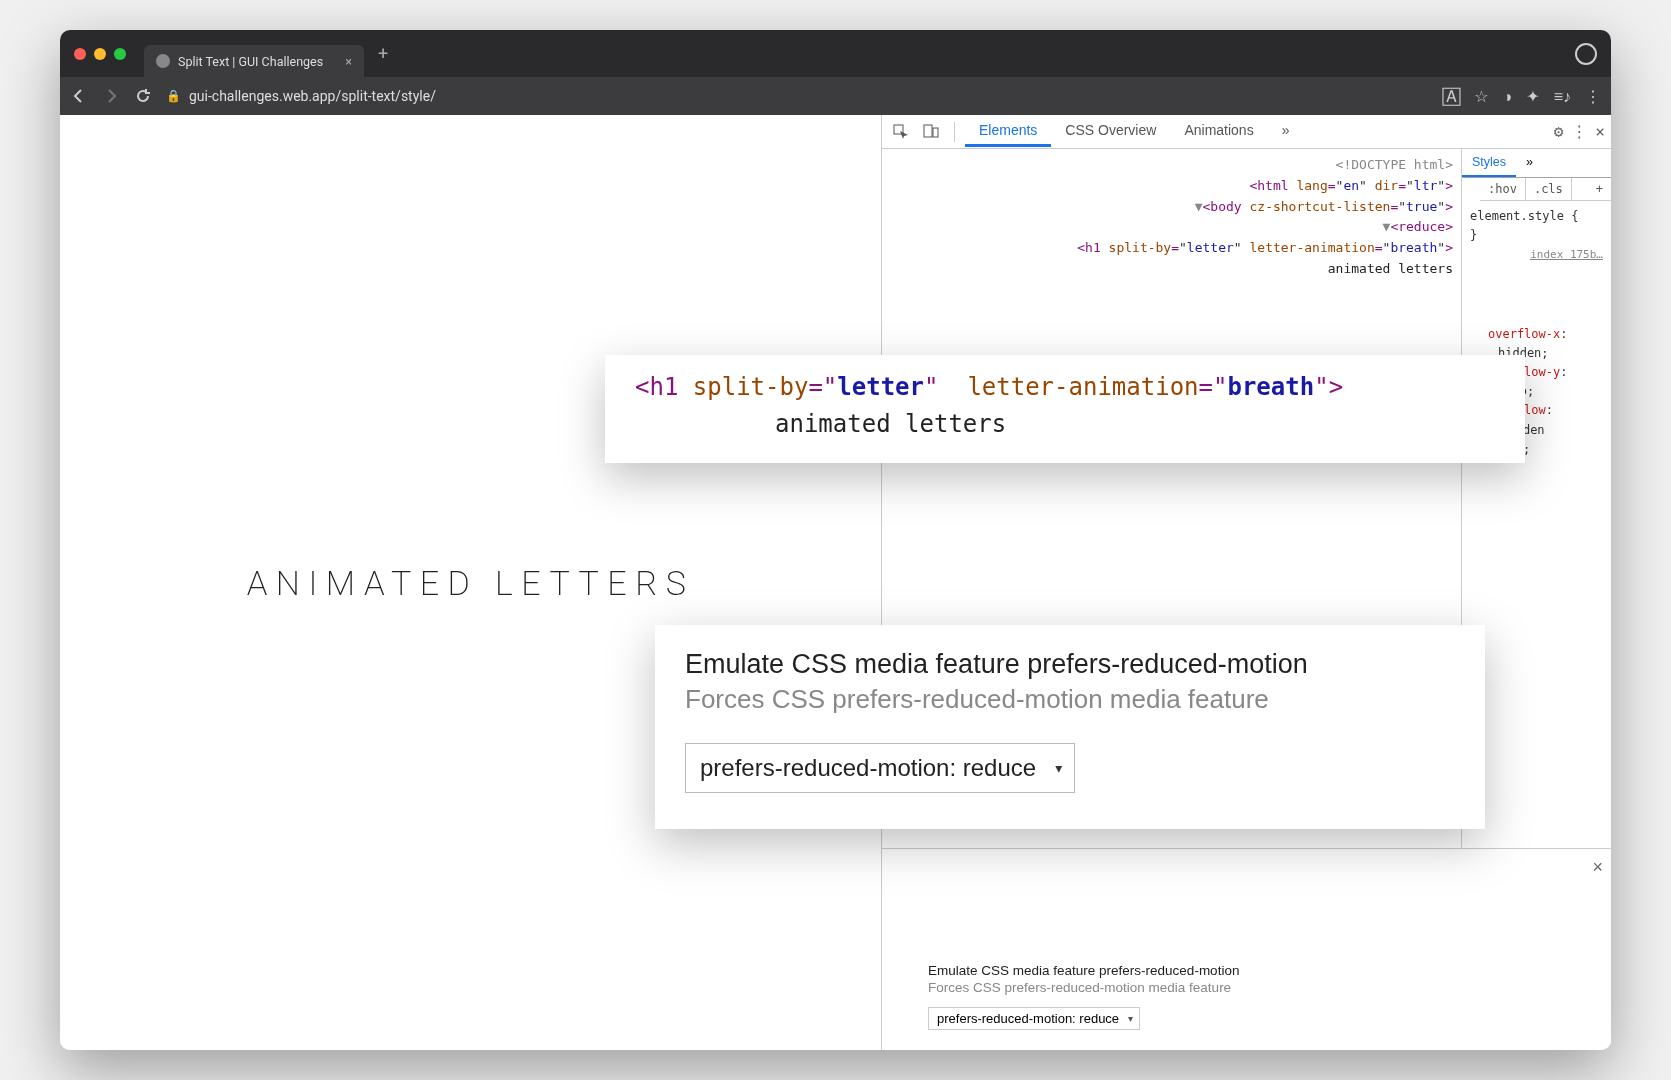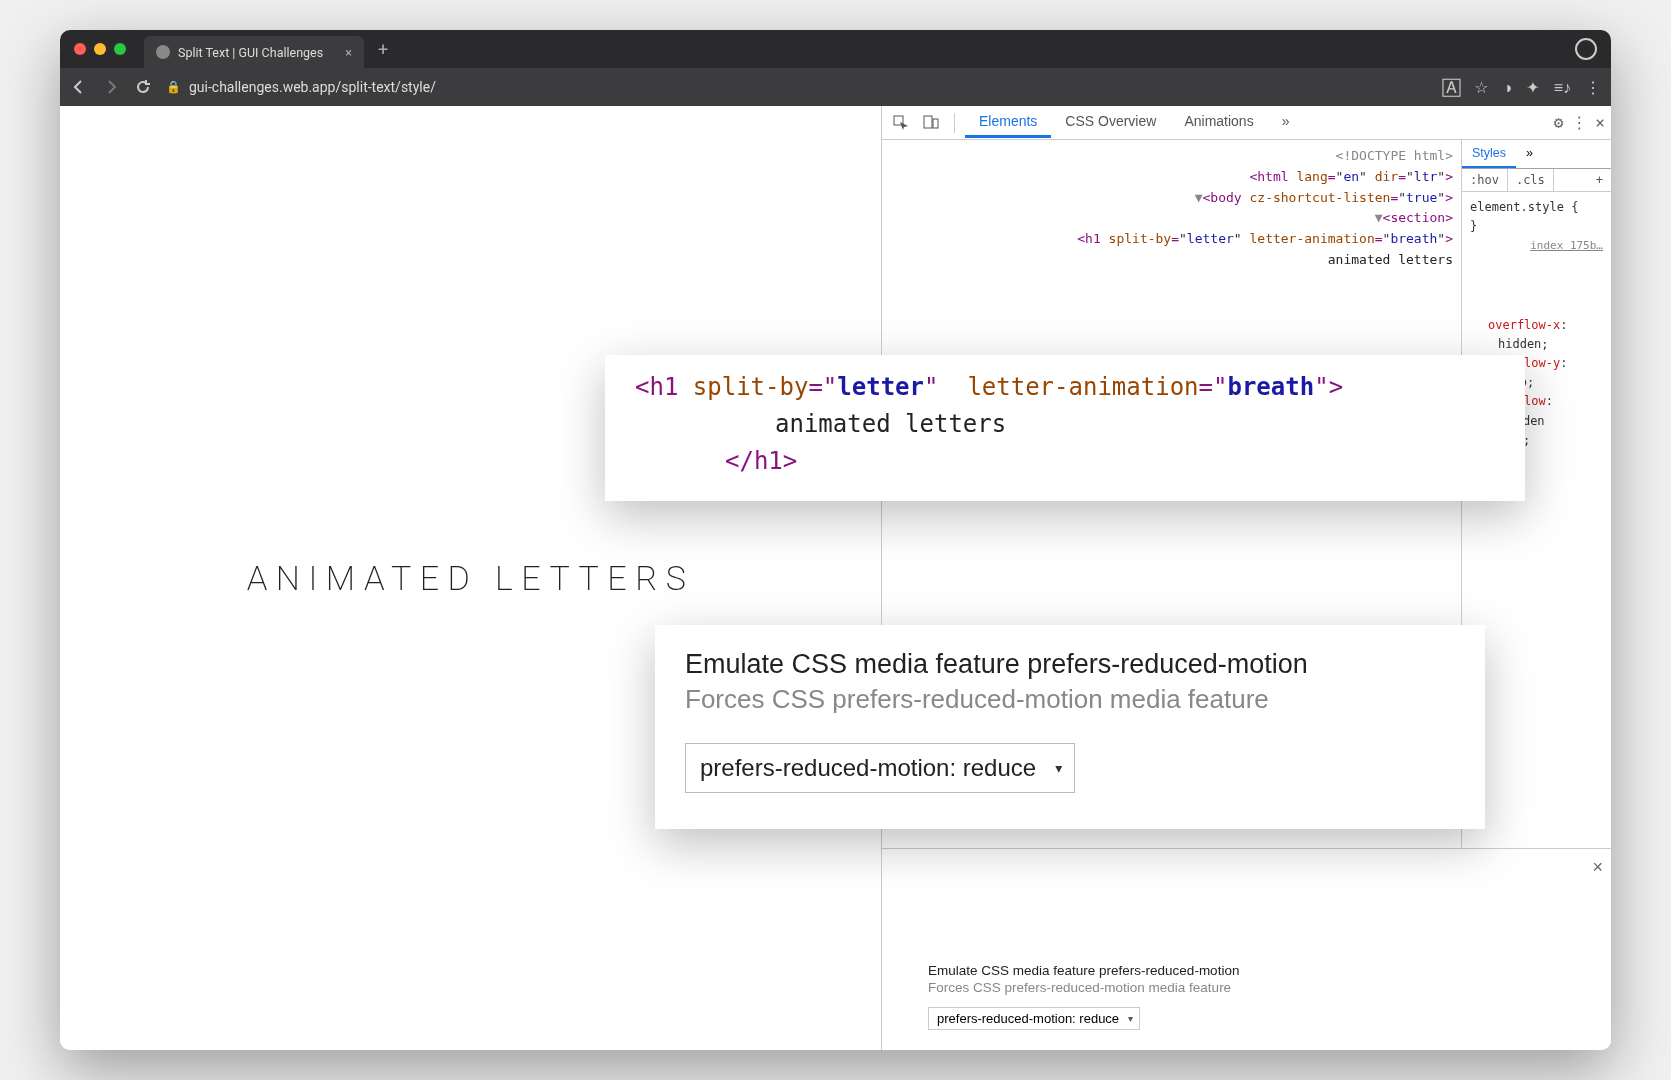--- a/index.html
+++ b/index.html
@@ -16,21 +16,21 @@
       background: #fff;
       border-radius: 10px;
       box-shadow: 0 20px 60px rgba(0,0,0,0.35);
       overflow: hidden;
       display: flex;
       flex-direction: column;
       position: relative;
     }
     .titlebar {
       background: #2a2a2c;
-      height: 38px;
+      height: 47px;
       display: flex;
       align-items: center;
       padding: 0 14px;
       gap: 8px;
     }
     .traffic-lights { display: flex; gap: 8px; margin-right: 10px; }
     .light { width: 12px; height: 12px; border-radius: 50%; }
     .light.red { background: #ff5f57; }
     .light.yellow { background: #febc2e; }
     .light.green { background: #28c840; }
@@ -136,21 +136,21 @@
       width: 150px;
       border-left: 1px solid #ccc;
       display: flex;
       flex-direction: column;
       font-family: -apple-system, sans-serif;
       font-size: 12.5px;
     }
     .styles-tabs { display: flex; border-bottom: 1px solid #a3a3a3; }
     .styles-tab { padding: 6px 10px; }
     .styles-tab.active { border-bottom: 2px solid #1a73e8; color:#1a73e8; }
-    .styles-filter { display:flex; border-bottom:1px solid #ccc; font-family: Menlo, monospace; font-size:12px; }
+    .styles-filter { display:flex; border-bottom:1px solid #ccc; font-family: Menlo, monospace; font-size:12px;margin-left:18px; }
     .styles-filter span { padding: 4px 8px; border-right:1px solid #ccc; color:#555; }
     .styles-filter .plus { margin-left:auto; border:none; }
     .css-rules { padding: 6px 8px; font-family: Menlo, monospace; font-size: 12px; line-height:1.6; color:#333; }
     .css-sel { color:#333;margin-top:24px; }
     .css-prop { color:#c41a16; }
     .css-val { color:#333; }
     .css-file { color:#888; text-decoration: underline; font-size:11px; }
     .rendering-panel {
       border-top: 1px solid #ccc;
       padding: 14px 46px 20px 46px;
@@ -299,21 +299,21 @@
           <span>⋮</span>
           <span>×</span>
         </div>
       </div>
 
       <div class="dt-body">
         <div class="dom-tree">
           <div class="dom-line doctype">&lt;!DOCTYPE html&gt;</div>
           <div class="dom-line"><span class="punct">&lt;</span><span class="tagname">html</span> <span class="attrname">lang</span><span class="punct">=</span>"<span class="attrval">en</span>" <span class="attrname">dir</span><span class="punct">=</span>"<span class="attrval">ltr</span>"<span class="punct">&gt;</span></div>
           <div class="dom-line">  <span class="arrow">▼</span><span class="punct">&lt;</span><span class="tagname">body</span> <span class="attrname">cz-shortcut-listen</span><span class="punct">=</span>"<span class="attrval">true</span>"<span class="punct">&gt;</span></div>
-          <div class="dom-line">    <span class="arrow">▼</span><span class="punct">&lt;</span><span class="tagname">section</span><span class="punct">&gt;</span></div>
+          <div class="dom-line">    <span class="arrow">▼</span><span class="punct">&lt;</span><span class="tagname">reduce</span><span class="punct">&gt;</span></div>
           <div class="dom-line">        <span class="punct">&lt;</span><span class="tagname">h1</span> <span class="attrname">split-by</span><span class="punct">=</span>"<span class="attrval">letter</span>" <span class="attrname">letter-animation</span><span class="punct">=</span>"<span class="attrval">breath</span>"<span class="punct">&gt;</span></div>
           <div class="dom-line">                  <span class="text-content">animated letters</span></div>
           <div style="height:130px"></div>
           <div class="dom-line selected-line"> <span style="color:#888">⋯</span><span class="punct">&lt;</span><span class="tagname">/html</span><span class="punct">&gt;</span> <span class="eq-anno">== $0</span></div>
         </div>
 
         <div class="styles-pane">
           <div class="styles-tabs">
             <div class="styles-tab active">Styles</div>
             <div class="styles-tab">»</div>
@@ -347,21 +347,20 @@
         <div class="rend-select">
             <span>prefers-reduced-motion: reduce</span>
           </div>
       </div>
     </div>
   </div>
 
   <div class="overlay-card code-card">
     <div><span class="punct">&lt;</span><span class="tagname">h1</span><span> </span><span class="attrname">split-by</span><span class="punct">=</span><span class="punct">"</span><span class="attrval">letter</span><span class="punct">"</span>&nbsp;&nbsp;<span class="attrname">letter-animation</span><span class="punct">=</span><span class="punct">"</span><span class="attrval">breath</span><span class="punct">"</span><span class="punct">&gt;</span></div>
     <div style="padding-left:140px"><span class="body-text">animated letters</span></div>
-    <div style="padding-left:90px"><span class="punct">&lt;/</span><span class="tagname">h1</span><span class="punct">&gt;</span></div>
   </div>
 
   <div class="overlay-card emulate-card">
     <div class="ec-title">Emulate CSS media feature prefers-reduced-motion</div>
     <div class="ec-desc">Forces CSS prefers-reduced-motion media feature</div>
     <div class="ec-select">
         <span>prefers-reduced-motion: reduce</span>
       </div>
   </div>
 

